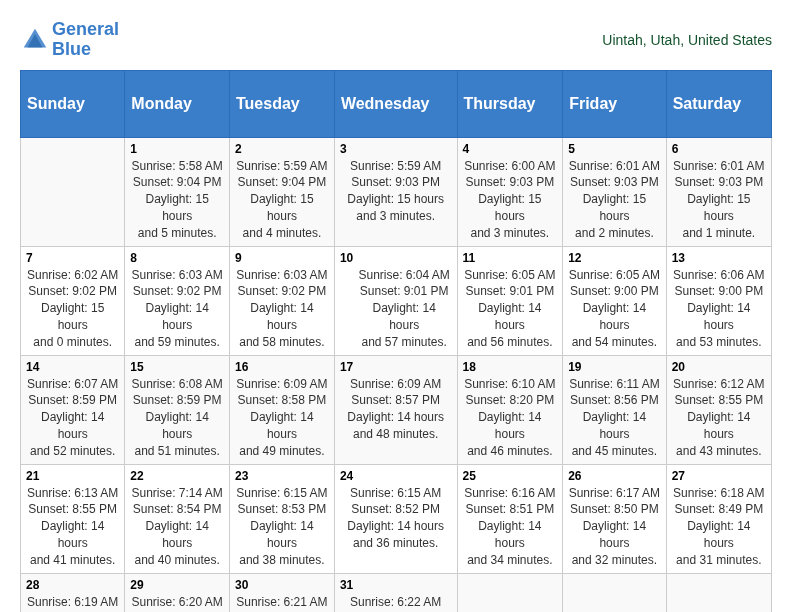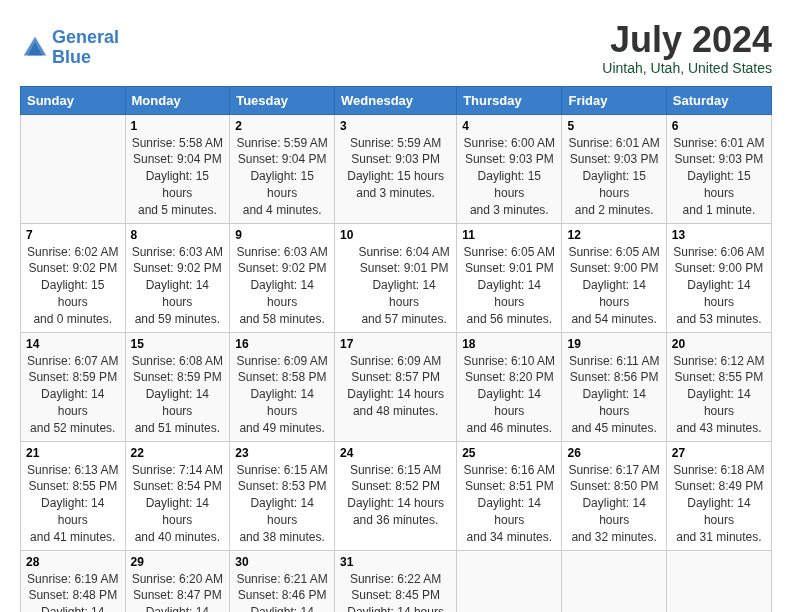--- a/index.html
+++ b/index.html
@@ -49,22 +49,22 @@
     }
     table {
       width: 100%;
       border-collapse: collapse;
       font-size: 11px;
     }
     thead tr th {
       background-color: #3a7dc9;
       color: #fff;
       text-align: left;
-      padding: 6px 6px;
-      font-size: 13px;
+      padding: 24px 6px;
+      font-size: 16px;
       font-weight: bold;
       border: 1px solid #2a6cb9;
     }
     tbody tr td {
       border: 1px solid #ccc;
       padding: 4px 5px;
       vertical-align: top;
       height: 80px;
       background: #fff;
     }
@@ -95,21 +95,20 @@
     <svg class="logo-icon" viewBox="0 0 40 40">
       <polygon points="20,5 35,30 5,30" fill="#3a7dc9" opacity="0.85"></polygon>
       <polygon points="20,12 30,30 10,30" fill="#1a5fa0" opacity="0.6"></polygon>
     </svg>
     <div class="logo-text">
       <div><span>General</span></div>
       <div><span style="color:#3a7dc9;">Blue</span></div>
     </div>
   </div>
   <div class="title-block">
-    <div class="month-title">July 2024</div>
     <div class="location-title">Uintah, Utah, United States</div>
   </div>
 </div>
 
 <table>
   <thead>
     <tr>
     <th>Sunday</th>
         <th>Monday</th>
         <th>Tuesday</th>

